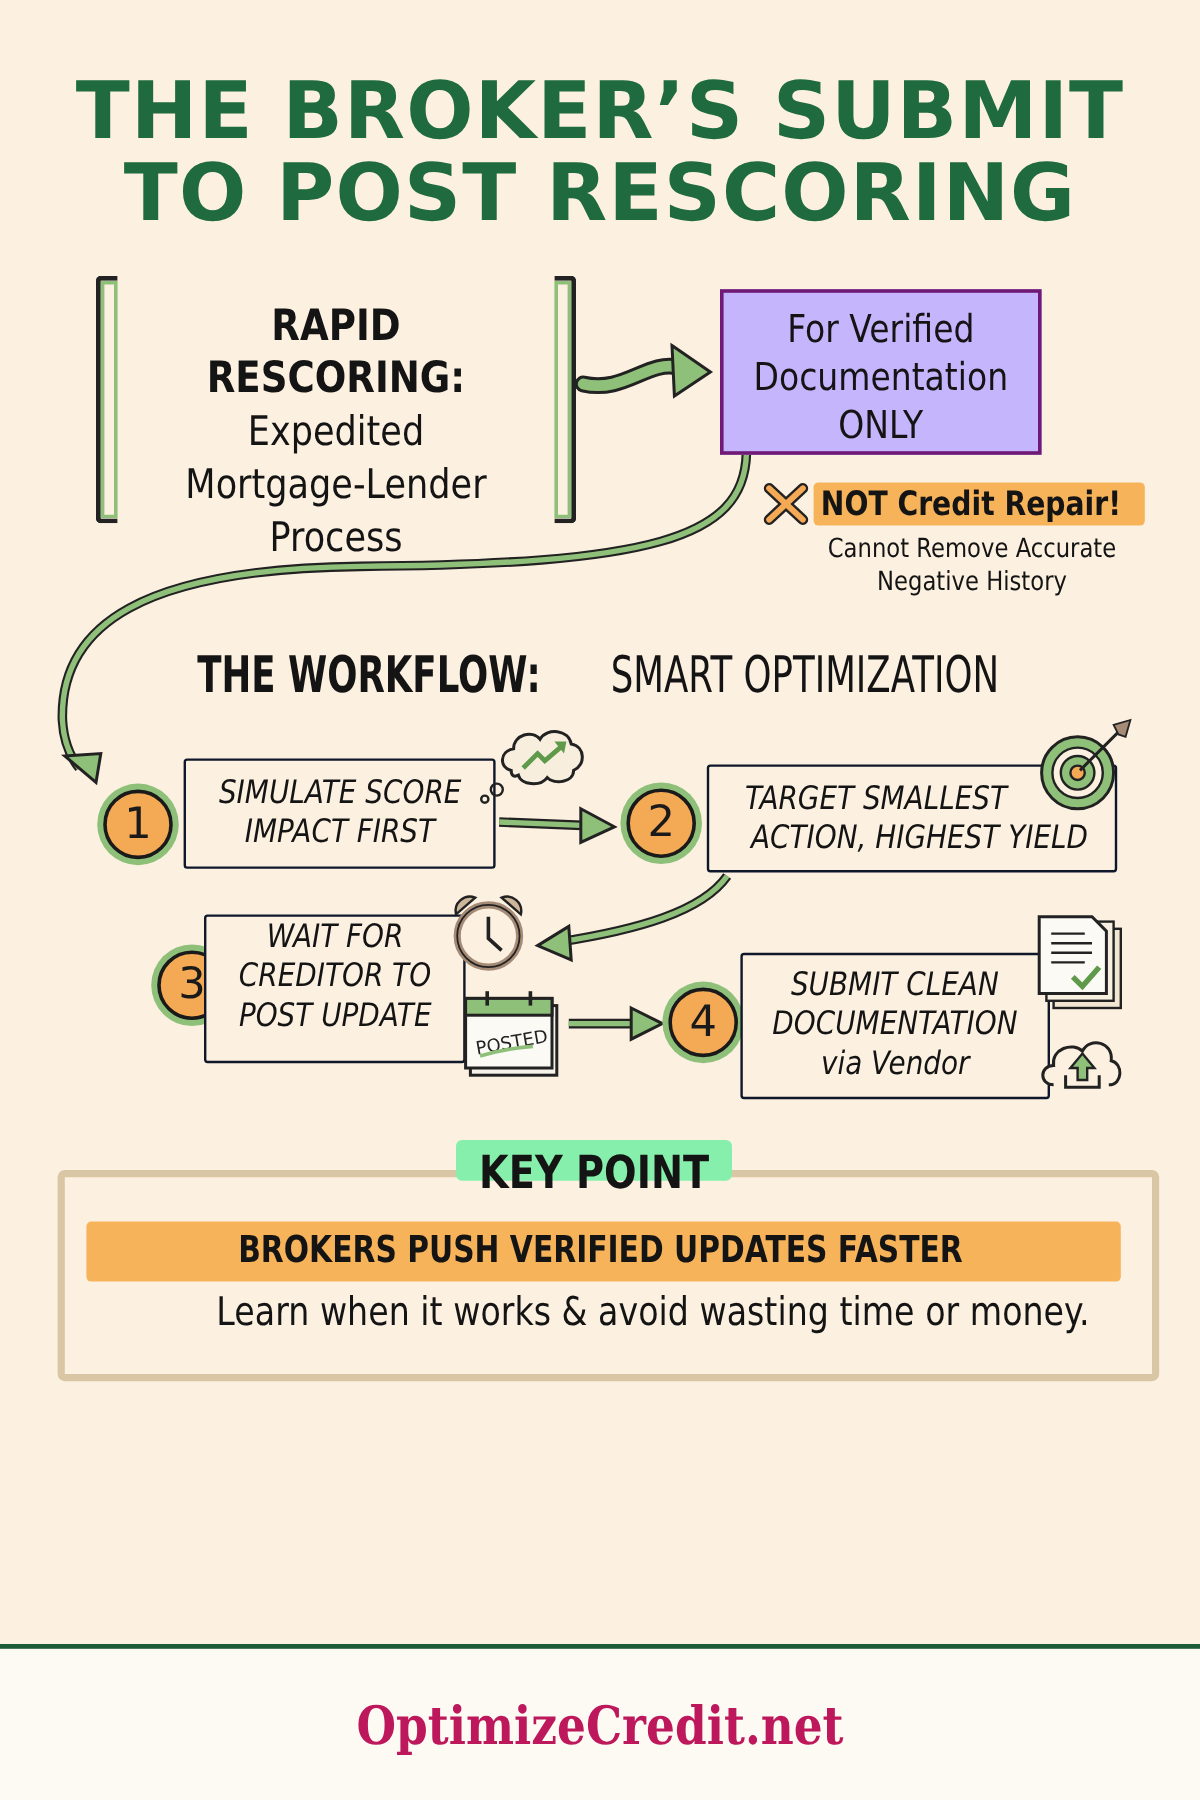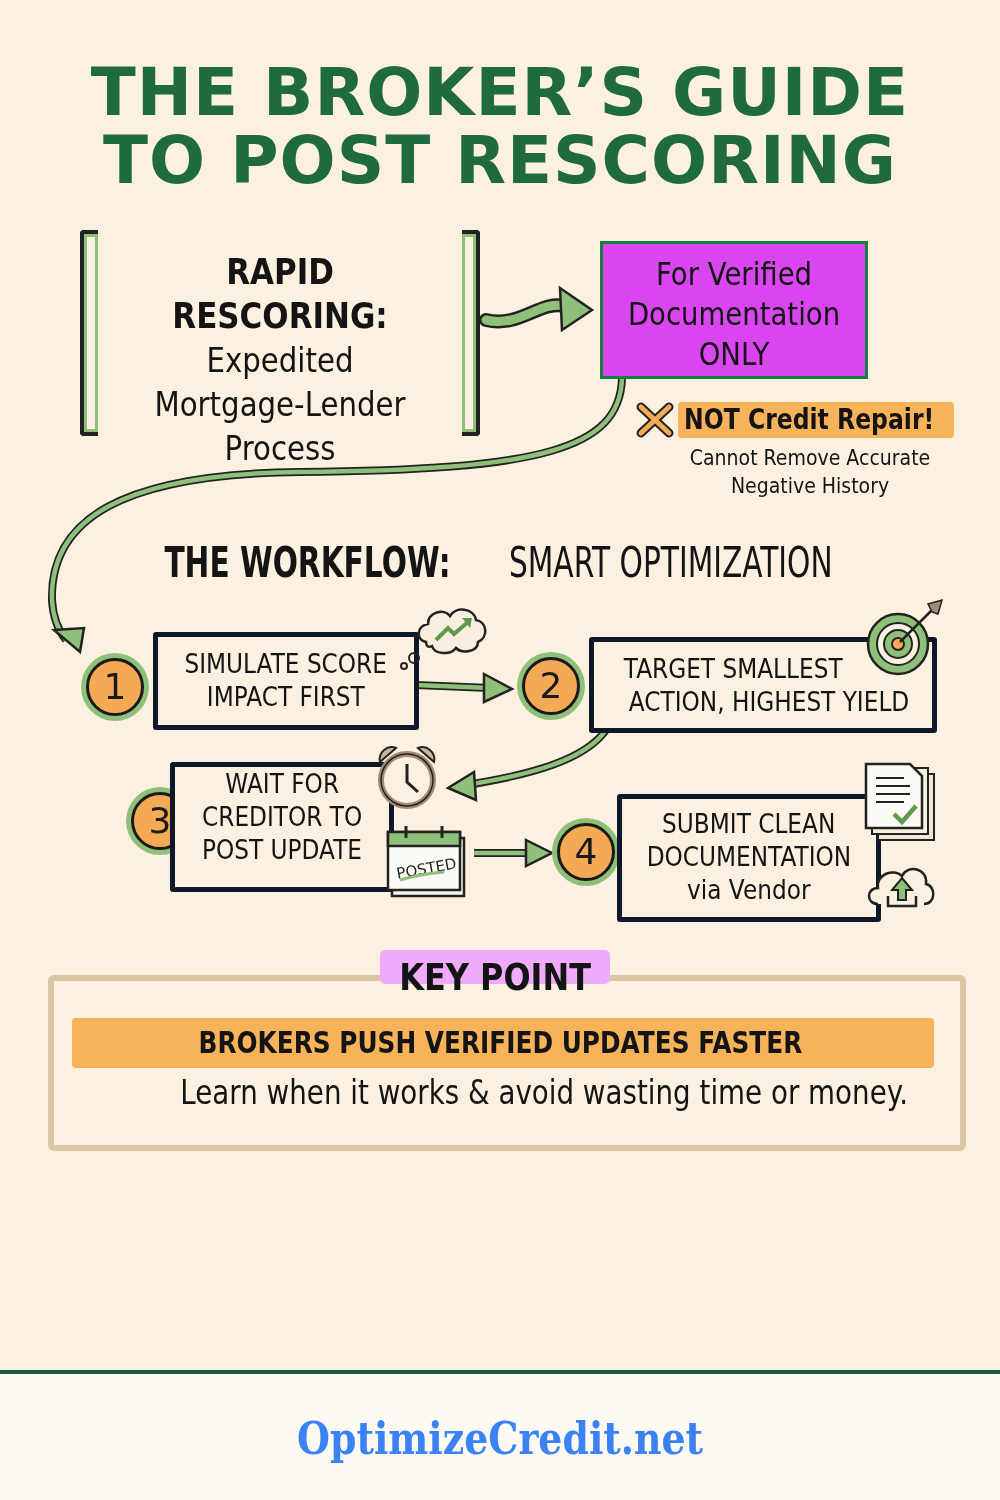--- a/index.html
+++ b/index.html
@@ -22,61 +22,62 @@
     border: 4px solid #222; box-shadow: inset 0 0 0 3px #8fc07a;
   }
   .bracket-l { left: 0; border-right: none; border-radius: 4px 0 0 4px; }
   .bracket-r { right: 0; border-left: none; border-radius: 0 4px 4px 0; }
   .bracket-text { position: absolute; left: 10px; right: 10px; top: 20px; text-align: center; }
   .bracket-text .h { font-weight: bold; font-size: 36px; line-height: 44px; transform: scaleX(0.86); }
   .bracket-text .s { font-size: 34px; line-height: 44px; transform: scaleX(0.86); }
 
   .verify-box {
     left: 600px; top: 241px; width: 262px; height: 132px;
-    border: 3px solid #15803d; background: #d946ef; text-align: center;
+    border: 3px solid #701a75; background: #c4b5fd; text-align: center;
   }
   .verify-box div { font-size: 32px; line-height: 40px; margin-top: 10px; }
   .verify-box span { display: block; transform: scaleX(0.86); }
 
   .not-badge {
     left: 678px; top: 402px; width: 276px; height: 36px;
     background: #f6b35a; border-radius: 4px;
   }
   .not-text { left: 684px; top: 401px; font-size: 28px; line-height: 38px; font-weight: bold; transform: scaleX(0.84); transform-origin: left top; white-space: nowrap; }
   .not-sub { left: 640px; top: 444px; width: 340px; text-align: center; font-size: 22px; line-height: 28px; }
   .not-sub span { display:block; transform: scaleX(0.86); }
 
   .workflow-title {
     left: 0; width: 1000px; text-align: center; top: 538px;
     font-size: 42px; line-height: 50px; font-weight: bold;
   }
   .workflow-title span { display:inline-block; transform: scaleX(0.84); }
   .workflow-title .light { font-weight: normal; }
 
   .step-box {
-    border: 5px solid #0f172a; border-radius: 3px; background: #fcf1e1;
+    border: 2px solid #0f172a; border-radius: 3px; background: #fcf1e1;
     text-align: center;
+    font-style: italic;
   }
   .step-box .t { font-size: 27px; line-height: 33px; }
   .step-box .t span { display:inline-block; transform: scaleX(0.86); white-space: nowrap; }
 
   .num-circle {
     width: 52px; height: 52px; border-radius: 50%;
     background: #f4a955; border: 3px solid #1a1a1a;
     box-shadow: 0 0 0 5px #8fc07a;
     font-size: 36px; line-height: 52px; text-align: center; color: #1a1a1a;
   }
 
   .key-frame {
     left: 48px; top: 975px; width: 906px; height: 164px;
     border: 6px solid #d9c6a4; border-radius: 6px;
   }
   .key-label {
     left: 380px; top: 950px; width: 230px; height: 34px;
-    background: #f0abfc; border-radius: 5px; text-align: center;
+    background: #86efac; border-radius: 5px; text-align: center;
     font-size: 38px; line-height: 54px; font-weight: bold;
   }
   .key-label span { display:inline-block; transform: scaleX(0.84); }
   .key-highlight {
     left: 72px; top: 1018px; width: 862px; height: 50px;
     background: #f6b35a; border-radius: 4px;
   }
   .key-main {
     left: 0; width: 1000px; top: 1016px; text-align: center;
     font-size: 31px; line-height: 52px; font-weight: bold;
@@ -88,29 +89,29 @@
   }
   .key-sub span { display:inline-block; transform: scaleX(0.84); white-space: nowrap; }
 
   .footer {
     left: 0; top: 1370px; width: 1000px; height: 130px;
     background: #fdf9f3; border-top: 4px solid #1f5a37;
   }
   .footer-text {
     position: absolute; left: 0; width: 1000px; top: 38px; text-align: center;
     font-family: "DejaVu Serif", serif; font-weight: bold;
-    color: #3b82f6; font-size: 44px; line-height: 54px;
+    color: #be185d; font-size: 44px; line-height: 54px;
   }
   .footer-text span { display:inline-block; transform: scaleX(0.86); }
   svg { overflow: visible; }
 </style>
 </head>
 <body>
 
-<div class="abs title" style="top:56px;">THE BROKER’S GUIDE</div>
+<div class="abs title" style="top:56px;">THE BROKER’S SUBMIT</div>
 <div class="abs title" style="top:124px;">TO POST RESCORING</div>
 
 <div class="abs bracket-box">
   <div class="bracket-l"></div>
   <div class="bracket-r"></div>
   <div class="bracket-text">
     <div class="h">RAPID RESCORING:</div>
     <div class="s">Expedited</div>
     <div class="s">Mortgage-Lender</div>
     <div class="s">Process</div>

